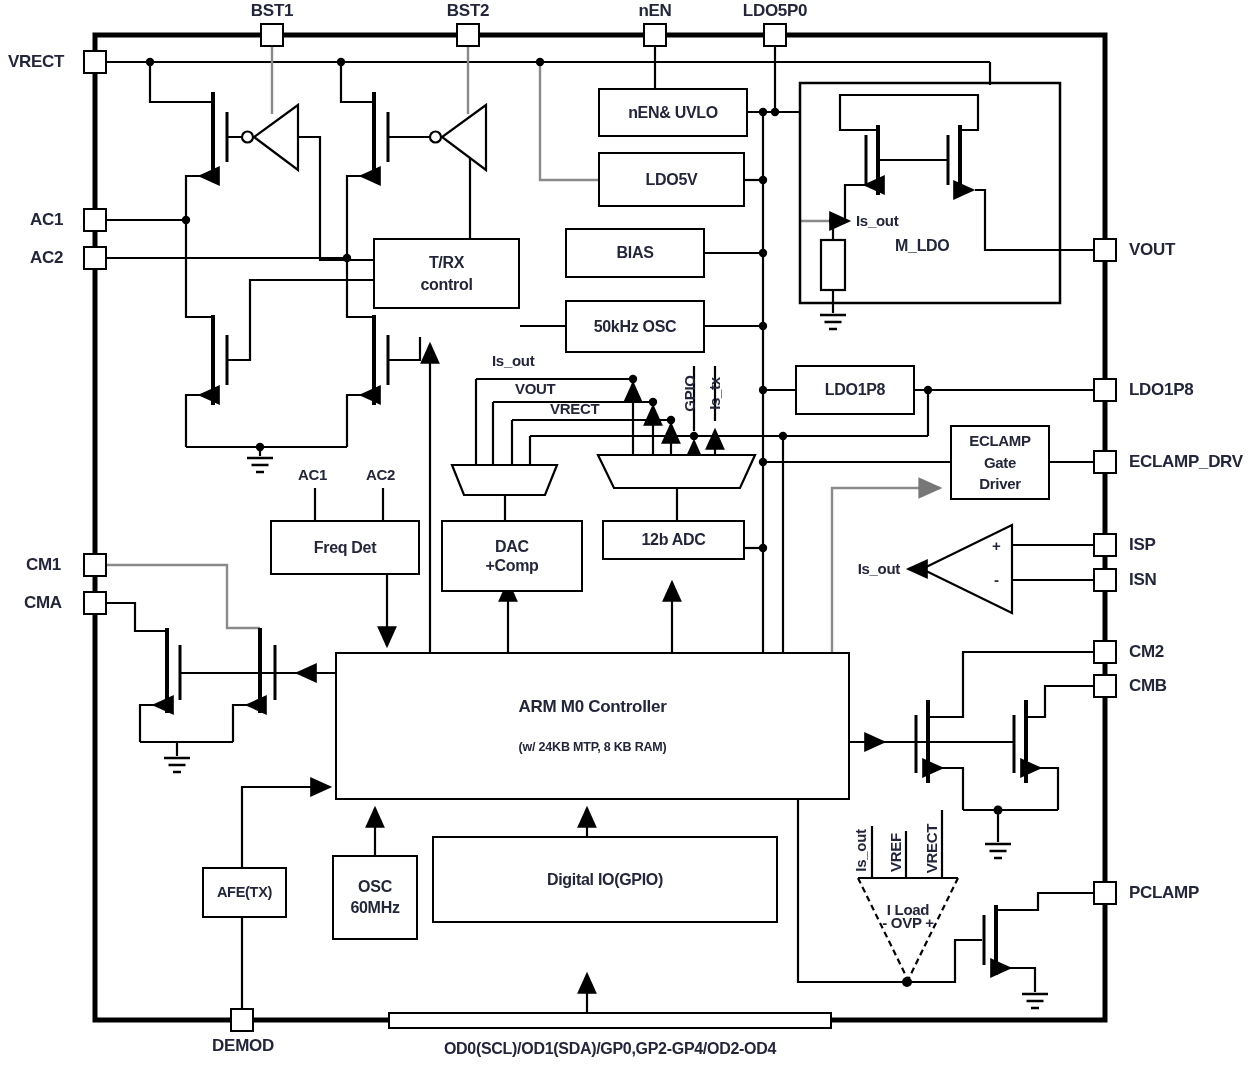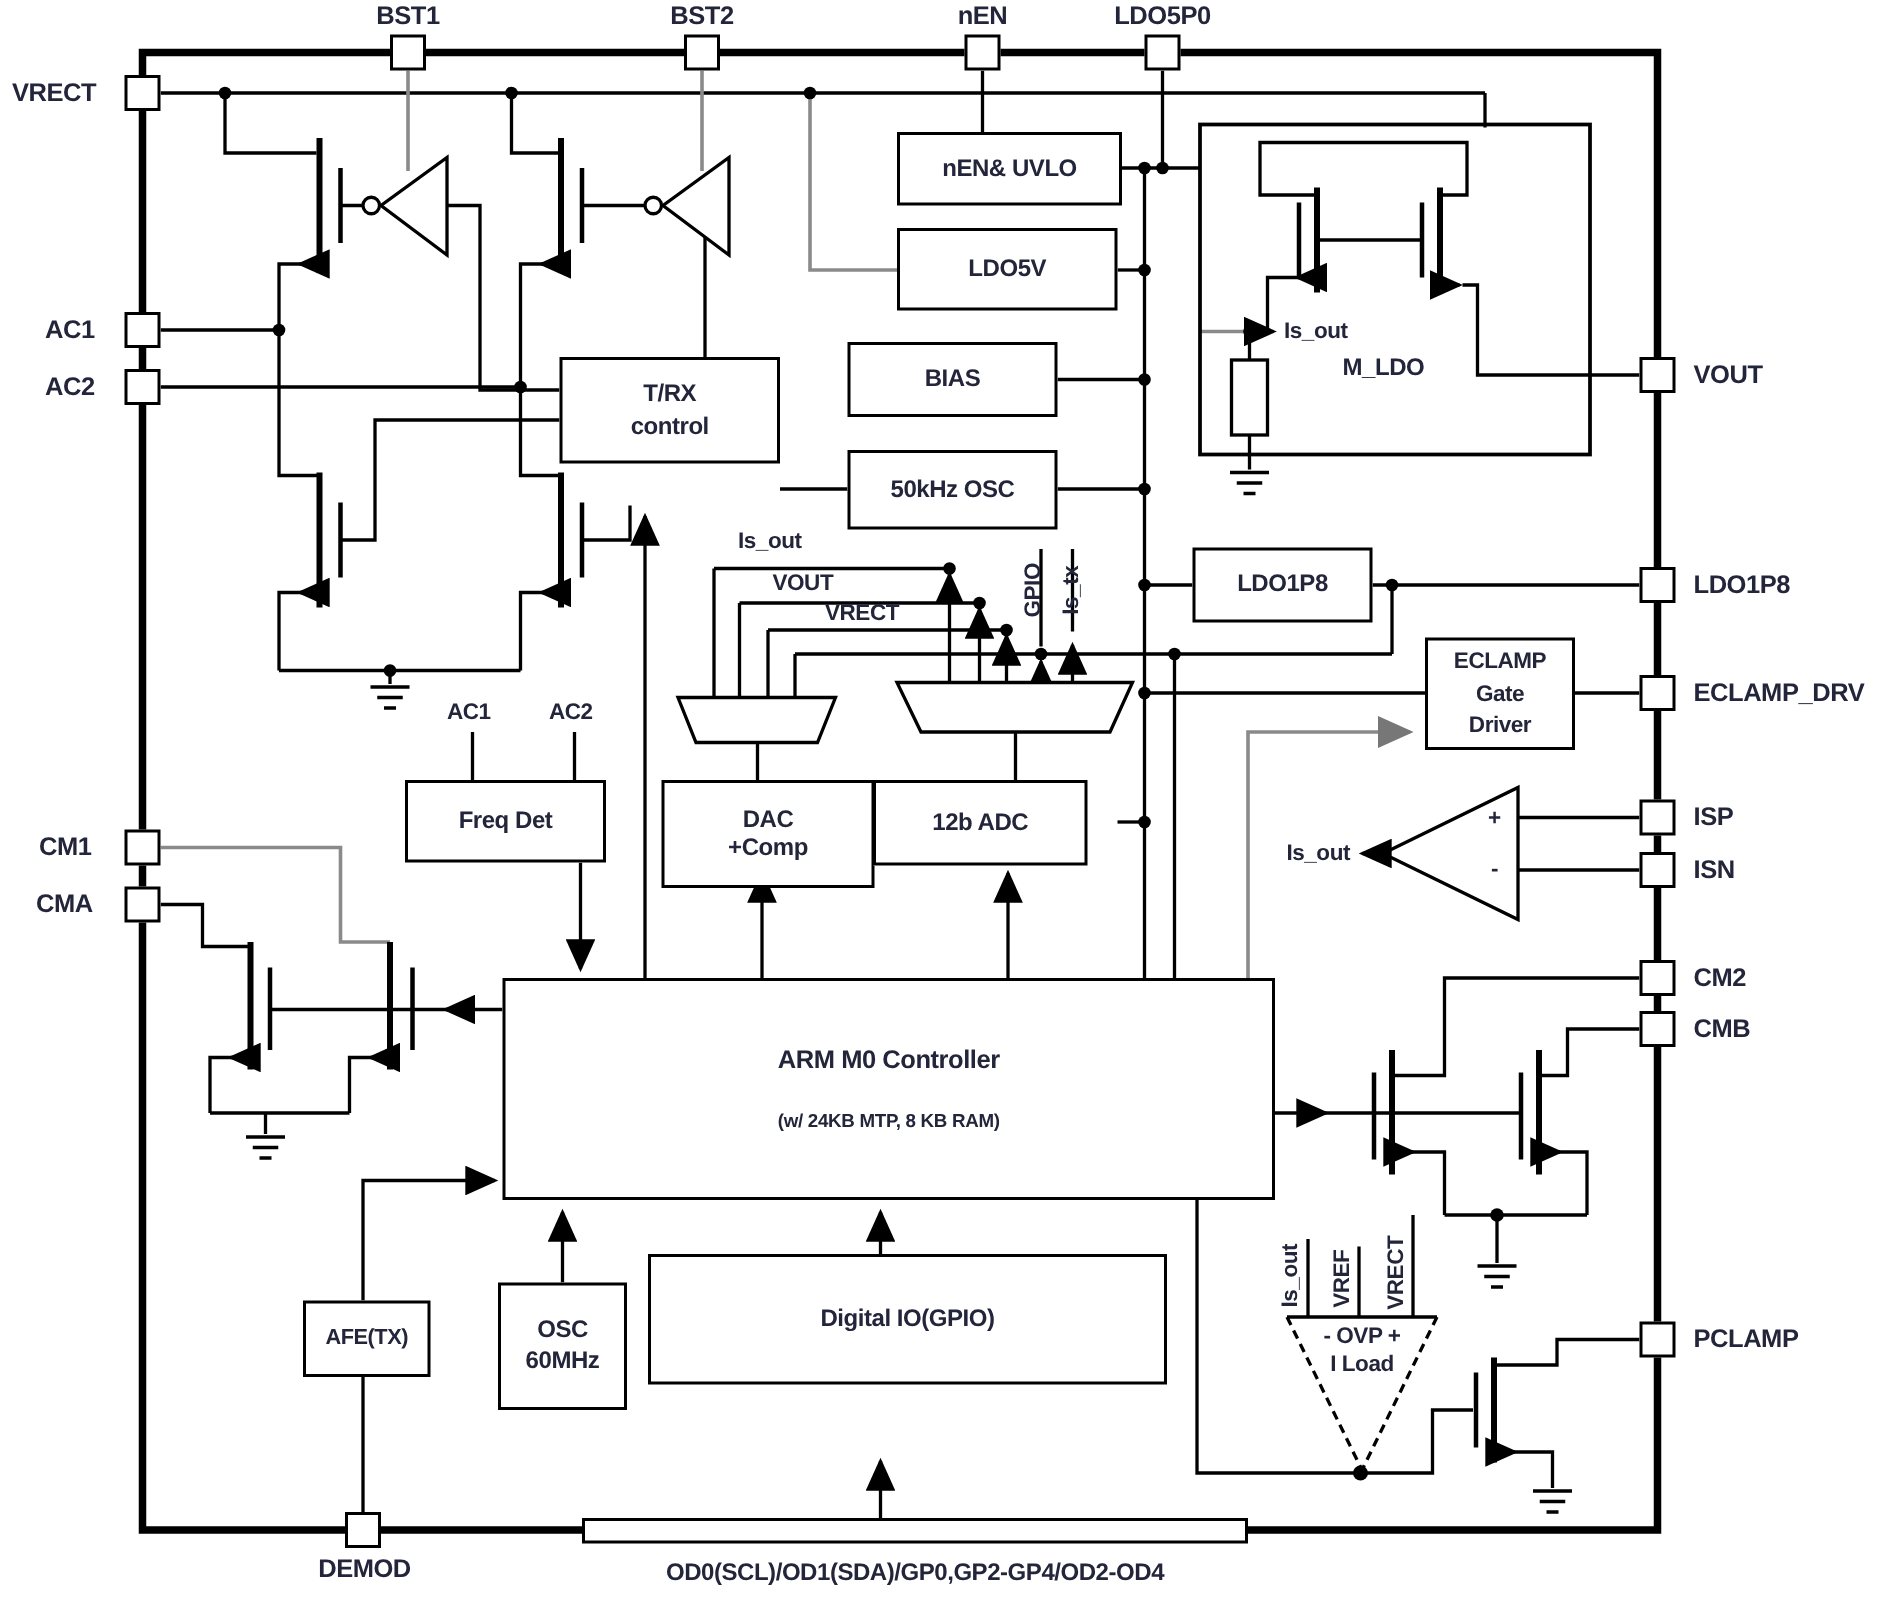--- a/index.html
+++ b/index.html
@@ -244,28 +244,28 @@
   <div class="blk" style="left:565px;top:228px;width:140px;height:50px;">
     <span>BIAS</span>
   </div>
   <div class="blk" style="left:565px;top:300px;width:140px;height:53px;">
     <span>50kHz OSC</span>
   </div>
   <div class="blk" style="left:373px;top:238px;width:147px;height:71px;">
     <span>T/RX</span>
     <span>control</span>
   </div>
-  <div class="blk" style="left:270px;top:520px;width:134px;height:55px;justify-content:center;">
+  <div class="blk" style="left:270px;top:520px;width:150px;height:55px;justify-content:center;">
     <span>Freq Det</span>
   </div>
   <div class="blk" style="left:441px;top:520px;width:142px;height:72px;line-height:1.2;">
     <span>DAC</span>
     <span>+Comp</span>
   </div>
-  <div class="blk" style="left:582px;top:520px;width:143px;height:57px;">
+  <div class="blk" style="left:602px;top:520px;width:143px;height:40px;">
     <span>12b ADC</span>
   </div>
   <div class="blk" style="left:795px;top:365px;width:120px;height:50px;">
     <span>LDO1P8</span>
   </div>
   <div class="blk" style="left:950px;top:425px;width:100px;height:75px;font-size:15px;line-height:1.45;">
     <span>ECLAMP</span>
     <span>Gate</span>
     <span>Driver</span>
   </div>
@@ -293,21 +293,21 @@
   <div class="slabel rot" style="left:659px;top:385px;width:60px;text-align:center;">GPIO</div>
   <div class="slabel rot" style="left:684px;top:385px;width:60px;text-align:center;">Is_tx</div>
 
   <div class="slabel" style="left:298px;top:466px;">AC1</div>
   <div class="slabel" style="left:366px;top:466px;">AC2</div>
 
   <div class="slabel" style="left:818px;top:560px;width:82px;text-align:right;">Is_out</div>
   <div class="slabel" style="left:992px;top:537px;">+</div>
   <div class="slabel" style="left:994px;top:571px;">-</div>
 
-  <div class="slabel center" style="left:858px;top:882px;width:100px;">- OVP +</div>
+  <div class="slabel center" style="left:858px;top:914px;width:100px;">- OVP +</div>
   <div class="slabel center" style="left:858px;top:901px;width:100px;">I Load</div>
   <div class="slabel rot" style="left:825px;top:842px;width:70px;text-align:center;">Is_out</div>
   <div class="slabel rot" style="left:860px;top:844px;width:70px;text-align:center;">VREF</div>
   <div class="slabel rot" style="left:896px;top:840px;width:70px;text-align:center;">VRECT</div>
 
   <div class="pin" style="left:260px;top:23px;"></div>
   <div class="pin" style="left:456px;top:23px;"></div>
   <div class="pin" style="left:643px;top:23px;"></div>
   <div class="pin" style="left:763px;top:23px;"></div>
   <div class="plabel center" style="left:232px;top:1px;width:80px;">BST1</div>

